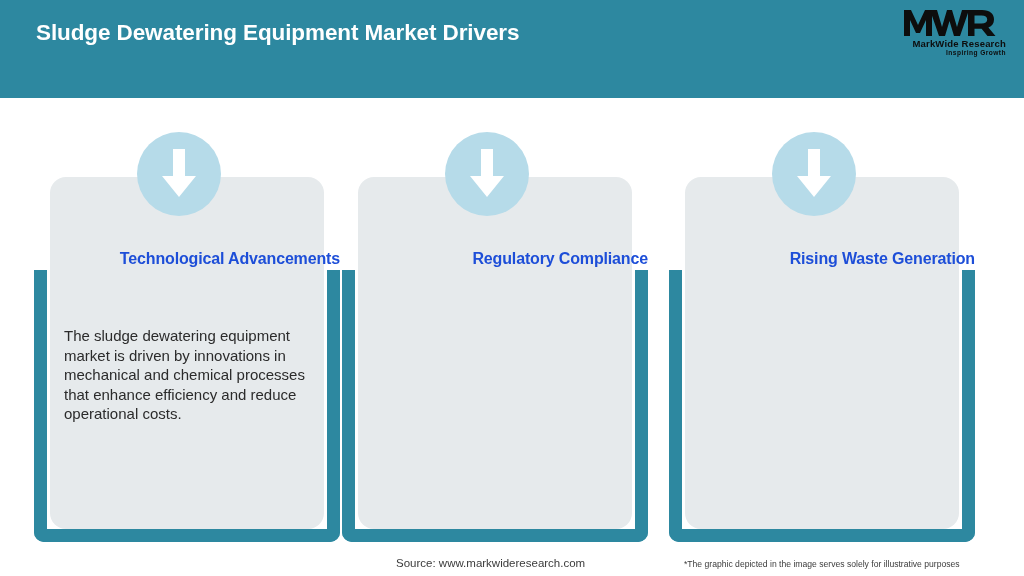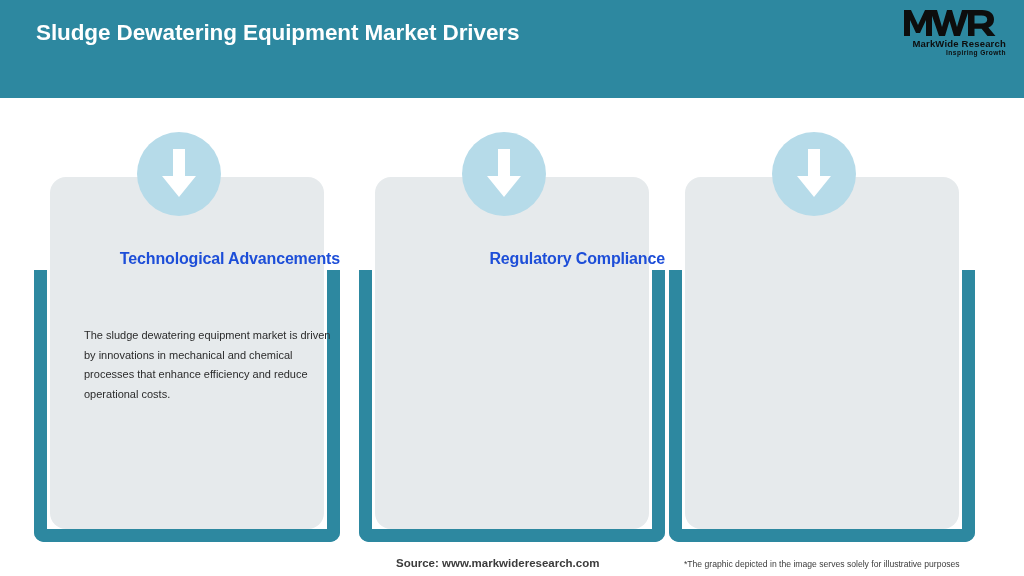--- a/index.html
+++ b/index.html
@@ -72,21 +72,21 @@
     top: 98px;
     width: 1024px;
     height: 440px;
   }
   .driver-card {
     position: absolute;
     top: 0;
     height: 440px;
   }
   .driver-card.c0 { left: 34px;  width: 306px; }
-  .driver-card.c1 { left: 359px; width: 306px; }
+  .driver-card.c1 { left: 342px; width: 306px; }
   .driver-card.c2 { left: 669px; width: 306px; }
 
   
   .card-bracket {
     position: absolute;
     left: 0;
     top: 172px;
     width: 306px;
     height: 272px;
     border-left: 13px solid #2d88a0;
@@ -134,39 +134,38 @@
     color: #1d4ed8;
     letter-spacing: -0.15px;
     z-index: 4;
   }
 
   .card-text {
     position: absolute;
     top: 228px;
     left: 30px;
     width: 250px;
-    font-size: 11px;
+    font-size: 15px;
     line-height: 19.5px;
     color: #2b2b2b;
     z-index: 4;
-    margin-left: 20px;
   }
   .driver-card.c1 .card-text,
   .driver-card.c2 .card-text {
     left: 24px;
     width: 262px;
   }
 
   
   #source-note {
     position: absolute;
     left: 396px;
     top: 557px;
     font-size: 11.5px;
-    font-weight: bold;
+    font-weight: normal;
     color: #3b3b3b;
     white-space: nowrap;
   }
   #disclaimer-note {
     position: absolute;
     left: 684px;
     top: 559px;
     font-size: 8.6px;
     color: #3b3b3b;
     white-space: nowrap;
@@ -220,18 +219,19 @@
   </div>
 
   <div class="driver-card c2">
     <div class="card-bracket"></div>
     <div class="card-body"></div>
     <div class="card-icon-circle">
       <svg width="38" height="50" viewBox="0 0 38 50">
         <path d="M13 0 L25 0 L25 27 L36 27 L19 48 L2 27 L13 27 Z" fill="#ffffff"></path>
       </svg>
     </div>
+    <div class="card-heading">Rising Waste Generation</div>
   </div>
 
 </div>
 
 <div id="source-note">Source: www.markwideresearch.com</div>
 <div id="disclaimer-note">*The graphic depicted in the image serves solely for illustrative purposes</div>
 
 </body></html>

